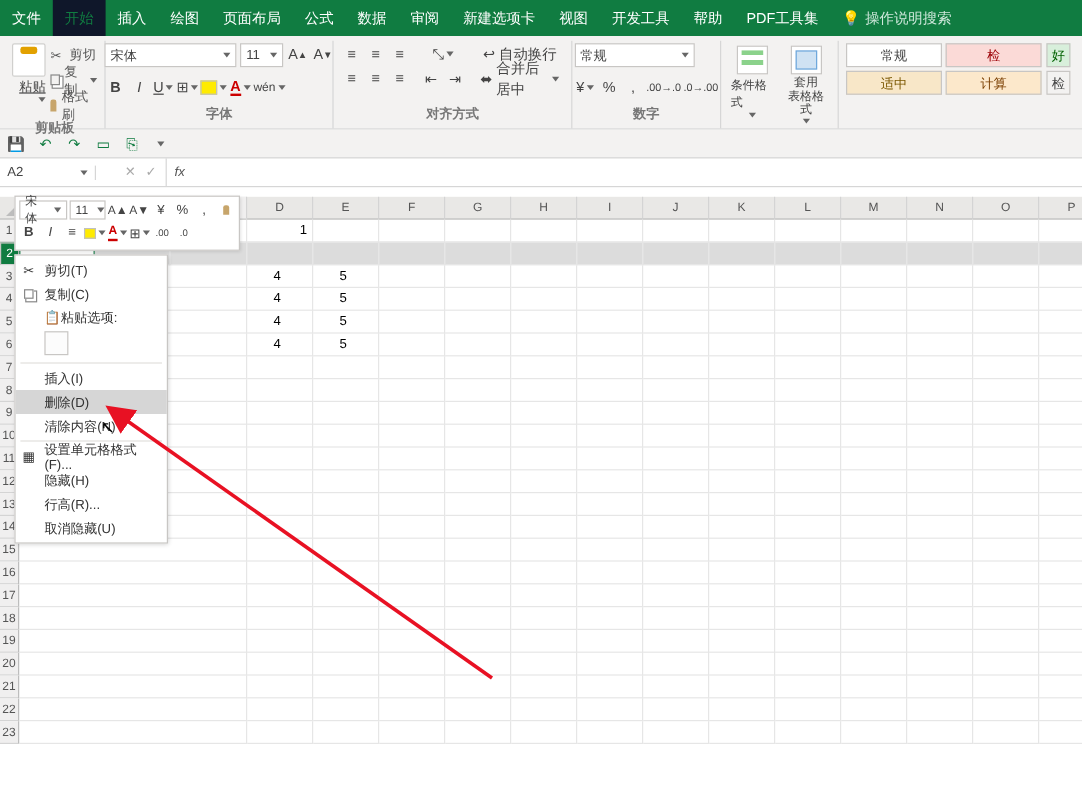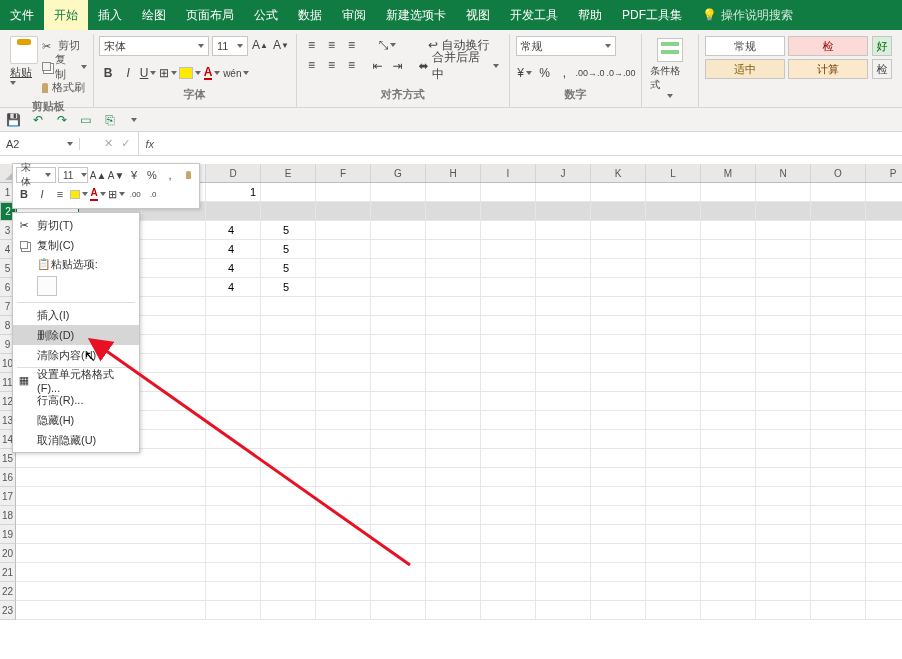--- a/index.html
+++ b/index.html
@@ -1,32 +1,32 @@
 <!DOCTYPE html>
 <html><head>
 <meta charset="utf-8">
 <style>
   * { box-sizing: border-box; margin: 0; padding: 0; font-family: "Microsoft YaHei", "SimSun", sans-serif; }
   body { width: 902px; height: 659px; background: #fff; overflow: hidden; font-size: 12px; color: #444; position: relative; }
 
   
   .title-tabs { background: #107c41; height: 30px; display: flex; align-items: center; color: #fff; font-size: 12px; }
   .title-tabs .tab { padding: 0 10px; height: 30px; display: flex; align-items: center; cursor: pointer; }
-  .title-tabs .tab.active { background: #fef9c3; color: #107c41; }
+  .title-tabs .tab.active { background: #0f172a; color: #107c41; }
   .title-tabs .tab.search { color: #cfe8dc; }
   .title-tabs .bulb { margin-right: 4px; }
 
   
   .ribbon { background: #f3f2f1; border-bottom: 1px solid #d6d6d6; padding: 4px 4px 0 4px; display: flex; height: 78px; }
   .group { border-right: 1px solid #d6d6d6; padding: 2px 6px 2px 6px; display: flex; flex-direction: column; align-items: center; justify-content: space-between; }
   .group-label { font-size: 11px; color: #777; padding: 2px 0 3px 0; text-align: center; width: 100%; font-weight: bold; }
   .group-body { display: flex; align-items: flex-start; gap: 4px; flex: 1; }
 
   
-  .clip-left { display:flex; flex-direction:column; align-items:flex-start; gap:1px;text-decoration:underline; }
+  .clip-left { display:flex; flex-direction:column; align-items:flex-end; gap:1px;text-decoration:underline; }
   .paste-icon { width: 28px; height: 28px; background: #fff; border: 1px solid #d0cfcd; border-radius: 2px; position: relative; }
   .paste-icon:before { content:""; position:absolute; top:2px; left:6px; width:14px; height:6px; background:#e2a100; border-radius:2px;}
   .clip-right { display: flex; flex-direction: column; gap: 2px; font-size: 11px; color: #555;}
   .clip-right .row { display: flex; align-items: center; gap: 4px; }
   .clip-icon { width:12px; height:12px; display:inline-block; }
   .copy-i { border:1px solid #888; width:9px; height:9px; box-shadow: 2px 2px 0 #fff, 2px 2px 0 1px #888;}
   .brush-i { background:#c7a56b; width:6px; height:10px; border-radius:2px 2px 0 0;}
 
   
   .sel { background: #fff; border: 1px solid #c8c6c4; height: 20px; font-size: 11px; display:flex; align-items:center; padding:0 4px; gap:4px; }
@@ -253,20 +253,26 @@
       </div>
     </div>
     <div class="group-label">数字</div>
   </div>
 
   <div class="group">
     <div class="group-body">
       <div class="bigbtn">
         <div class="icn cf-icn"></div>
         <span>条件格式</span>
+        <span class="caret" style="border-top:4px solid #666;border-left:3px solid transparent;border-right:3px solid transparent;"></span>
+      </div>
+      <div class="bigbtn">
+        <div class="icn tf-icn"></div>
+        <span style="white-space:pre-line;text-align:center;line-height:11px;">套用
+表格格式</span>
         <span class="caret" style="border-top:4px solid #666;border-left:3px solid transparent;border-right:3px solid transparent;"></span>
       </div>
     </div>
     <div class="group-label">&nbsp;</div>
   </div>
 
   <div class="group" style="border-right:none;">
     <div class="group-body">
       <div class="style-grid">
         <div class="style-swatch s-normal">常规</div>
@@ -807,24 +813,24 @@
     </div>
   <div class="ctx-item">
       <span>清除内容(N)</span>
     </div>
   <div class="ctx-sep"></div>
   <div class="ctx-item">
       <span class="micon glyph">▦</span>
       <span>设置单元格格式(F)...</span>
     </div>
   <div class="ctx-item">
+      <span>隐藏(H)</span>
+    </div>
+  <div class="ctx-item">
       <span>行高(R)...</span>
-    </div>
-  <div class="ctx-item">
-      <span>隐藏(H)</span>
     </div>
   <div class="ctx-item">
       <span>取消隐藏(U)</span>
     </div>
 </div>
 
 <svg class="arrow-svg" width="902" height="659">
   <defs>
     <marker id="arrowhead" markerWidth="8" markerHeight="8" refX="1" refY="4" orient="auto">
       <polygon points="0 0, 8 4, 0 8" fill="#e81123"></polygon>

